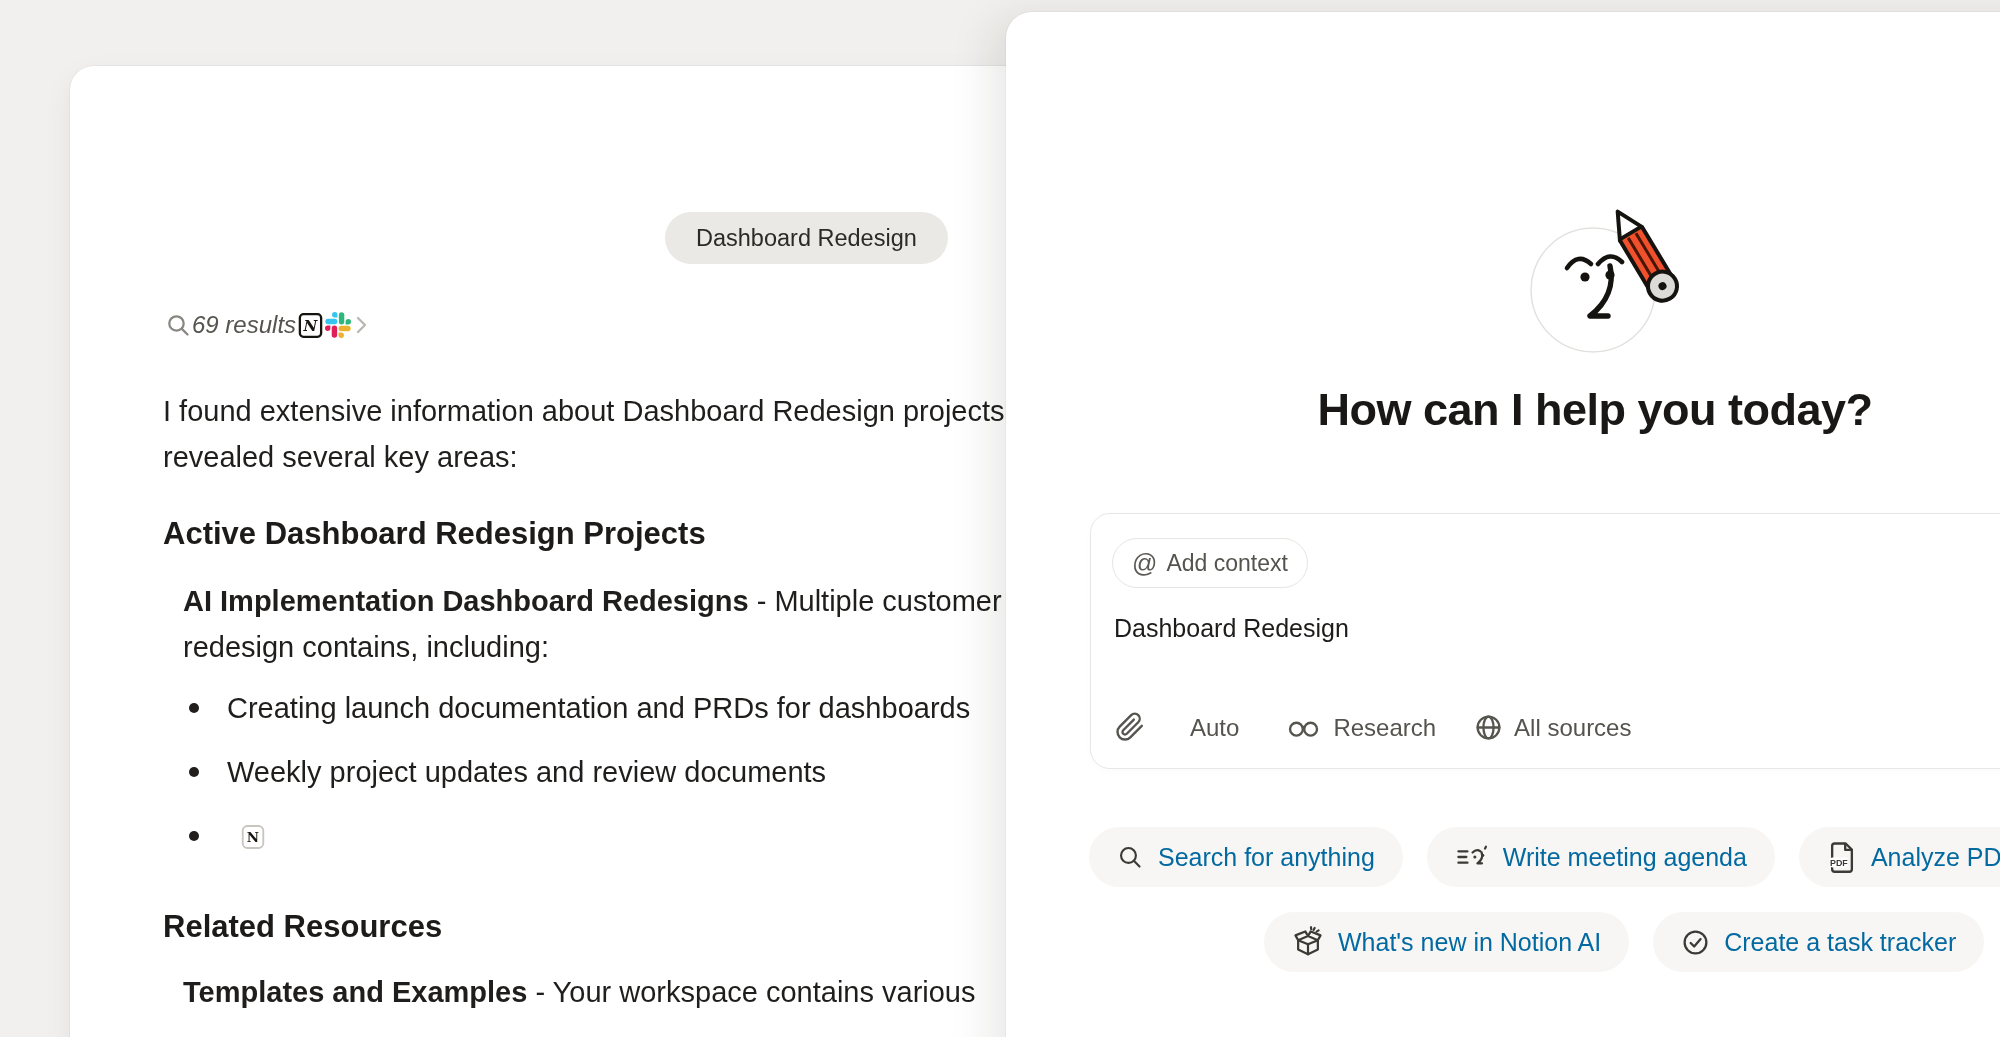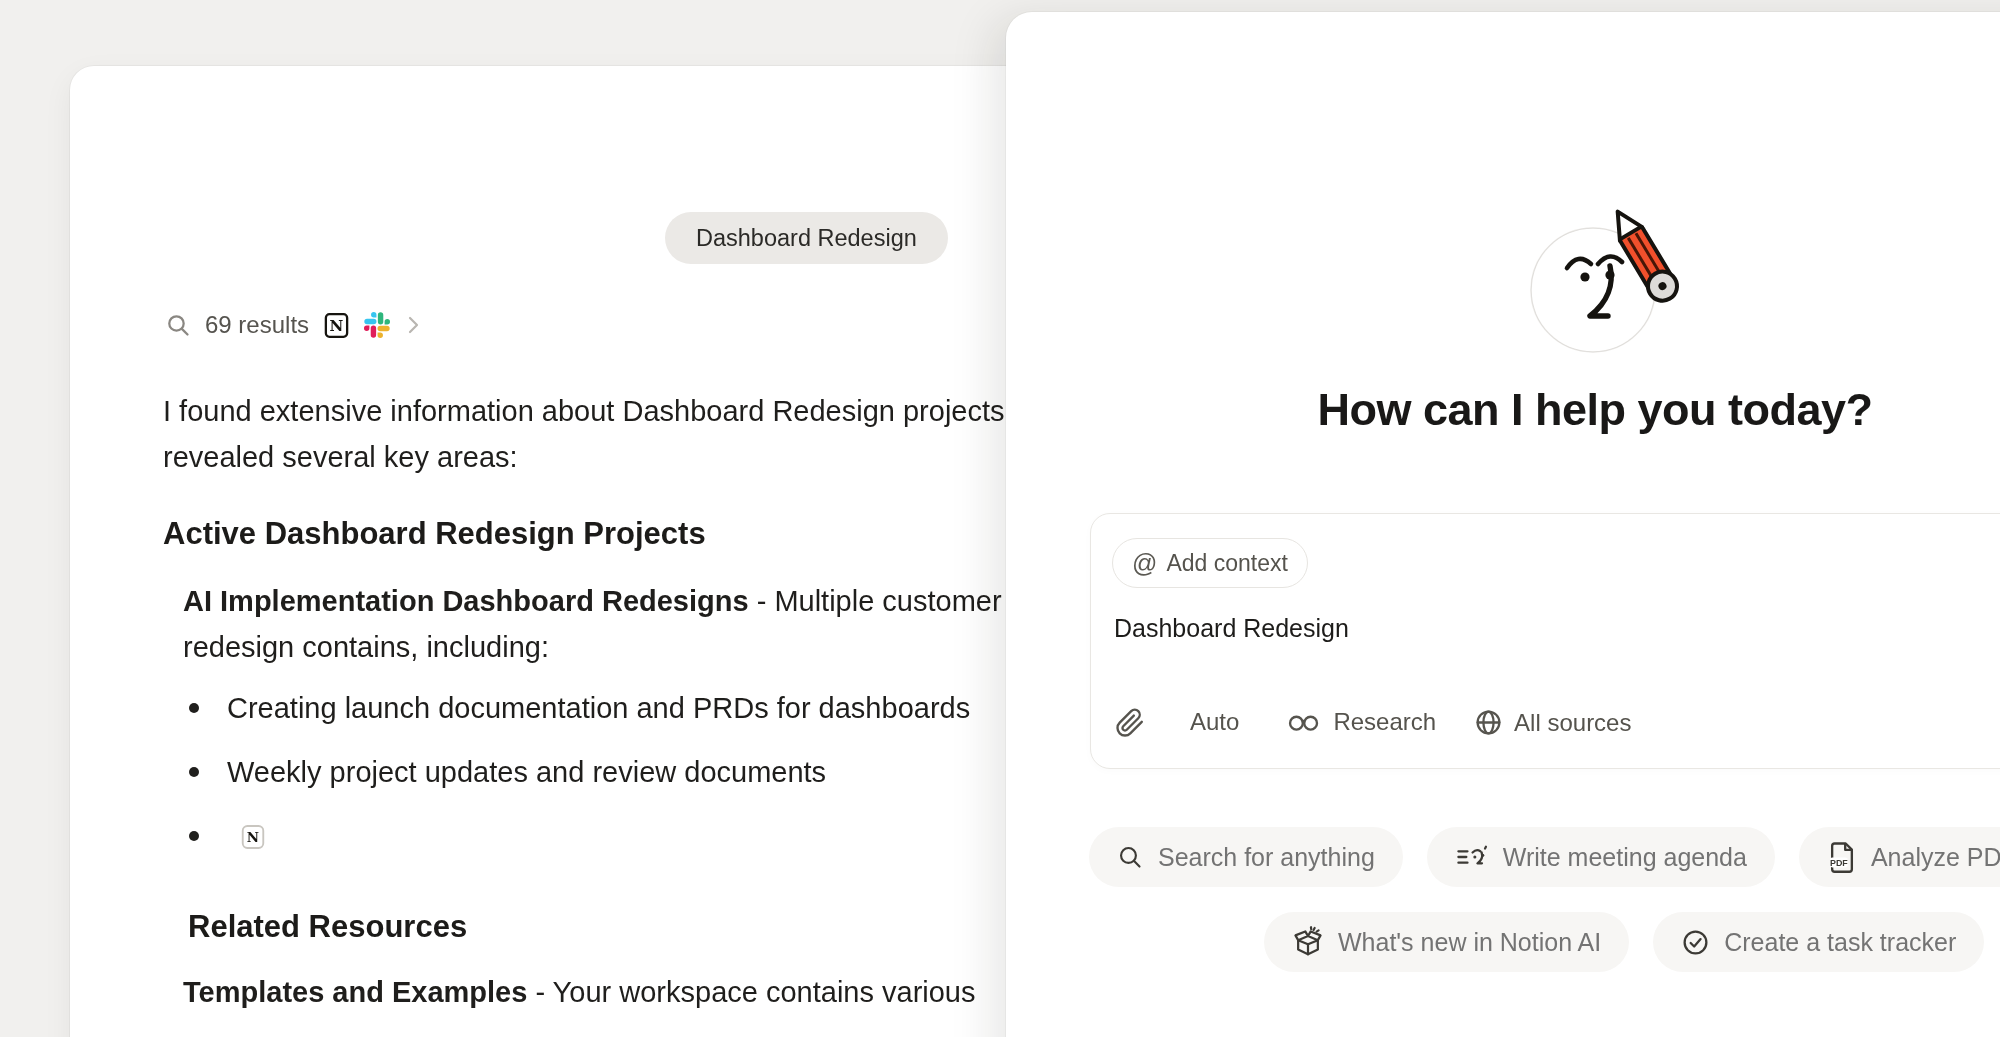--- a/index.html
+++ b/index.html
@@ -19,31 +19,31 @@
     box-shadow:0 0 0 1px rgba(0,0,0,0.035), 0 10px 30px rgba(30,28,25,0.06);
   }
   .topic-pill{
     position:absolute; left:595px; top:146px; height:52px;
     display:inline-flex; align-items:center; padding:0 31px;
     background:#ebe9e6; border-radius:27px;
     font-size:23.5px; color:#2b2a27;
   }
   .results-row{
     position:absolute; left:95px; top:243px; height:32px;
-    display:flex; align-items:center; gap:13px;
+    display:flex; align-items:center; font-style:italic;
   }
   .results-count{ font-size:24px; color:#56544f; }
   .icon{ display:inline-flex; align-items:center; justify-content:center; flex:0 0 auto; }
   .chev{ color:#b9b6b1; }
 
   .body-text{ font-size:29px; line-height:46px; color:#1f1e1c; white-space:pre-line; }
   .p1{ position:absolute; left:93px; top:322px; width:1150px; }
   .h3{ position:absolute; left:93px; font-size:31px; font-weight:bold; color:#1c1b19; white-space:nowrap; }
   .h3a{ top:450px; }
-  .h3b{ top:843px;margin-left:25px; }
+  .h3b{ top:843px; }
   .p2{ position:absolute; left:93px; top:512px; width:1150px; }
   .p3{ position:absolute; left:93px; top:903px; width:1150px; }
   .lead b{ font-weight:bold; }
   .body-line{ font-size:29px; line-height:46px; color:#1f1e1c; white-space:nowrap;margin-left:20px; }
 
   .bullets{ position:absolute; left:93px; top:619px; list-style:none; width:1150px; }
   .bullets li{
     position:relative; padding-left:64px; line-height:46px; font-size:29px;
     margin-bottom:18px; white-space:nowrap; color:#1f1e1c;
   }
@@ -77,32 +77,32 @@
   .ctx-chip{
     position:absolute; left:21px; top:24px; height:50px;
     display:inline-flex; align-items:center; gap:9px; padding:0 19px;
     border:1.5px solid #e7e5e1; border-radius:25px;
     color:#55534d; font-size:23px;
   }
   .ctx-at{ font-size:25px; color:#5b5953; }
   .composer-value{ position:absolute; left:23px; top:100px; font-size:25px; color:#1d1c1a; }
   .composer-toolbar{
     position:absolute; left:24px; bottom:26px; height:34px;
-    display:flex; align-items:flex-start; color:#55534d; font-size:24px; white-space:nowrap;
+    display:flex; align-items:flex-end; color:#55534d; font-size:24px; white-space:nowrap;
   }
   .tb-gap-a{ width:45px; } .tb-gap-b{ width:47px; } .tb-gap-c{ width:38px; }
   .tb-item{ display:flex; align-items:center; gap:11px; }
 
   .chips-row{ position:absolute; display:flex; gap:24px; }
   .row1{ left:83px; top:815px; }
   .row2{ left:258px; top:900px; }
   .chip{
     height:60px; display:inline-flex; align-items:center; gap:14px;
     padding:0 28px; background:#f7f6f4; border-radius:30px;
-    font-size:25px; color:#737373; white-space:nowrap; flex:0 0 auto;
+    font-size:25px; color:#0369a1; white-space:nowrap; flex:0 0 auto;
   }
   svg{ display:block; }
 </style>
 </head>
 <body>
 
 <div id="stage">
 
   <section class="left-card">
 

